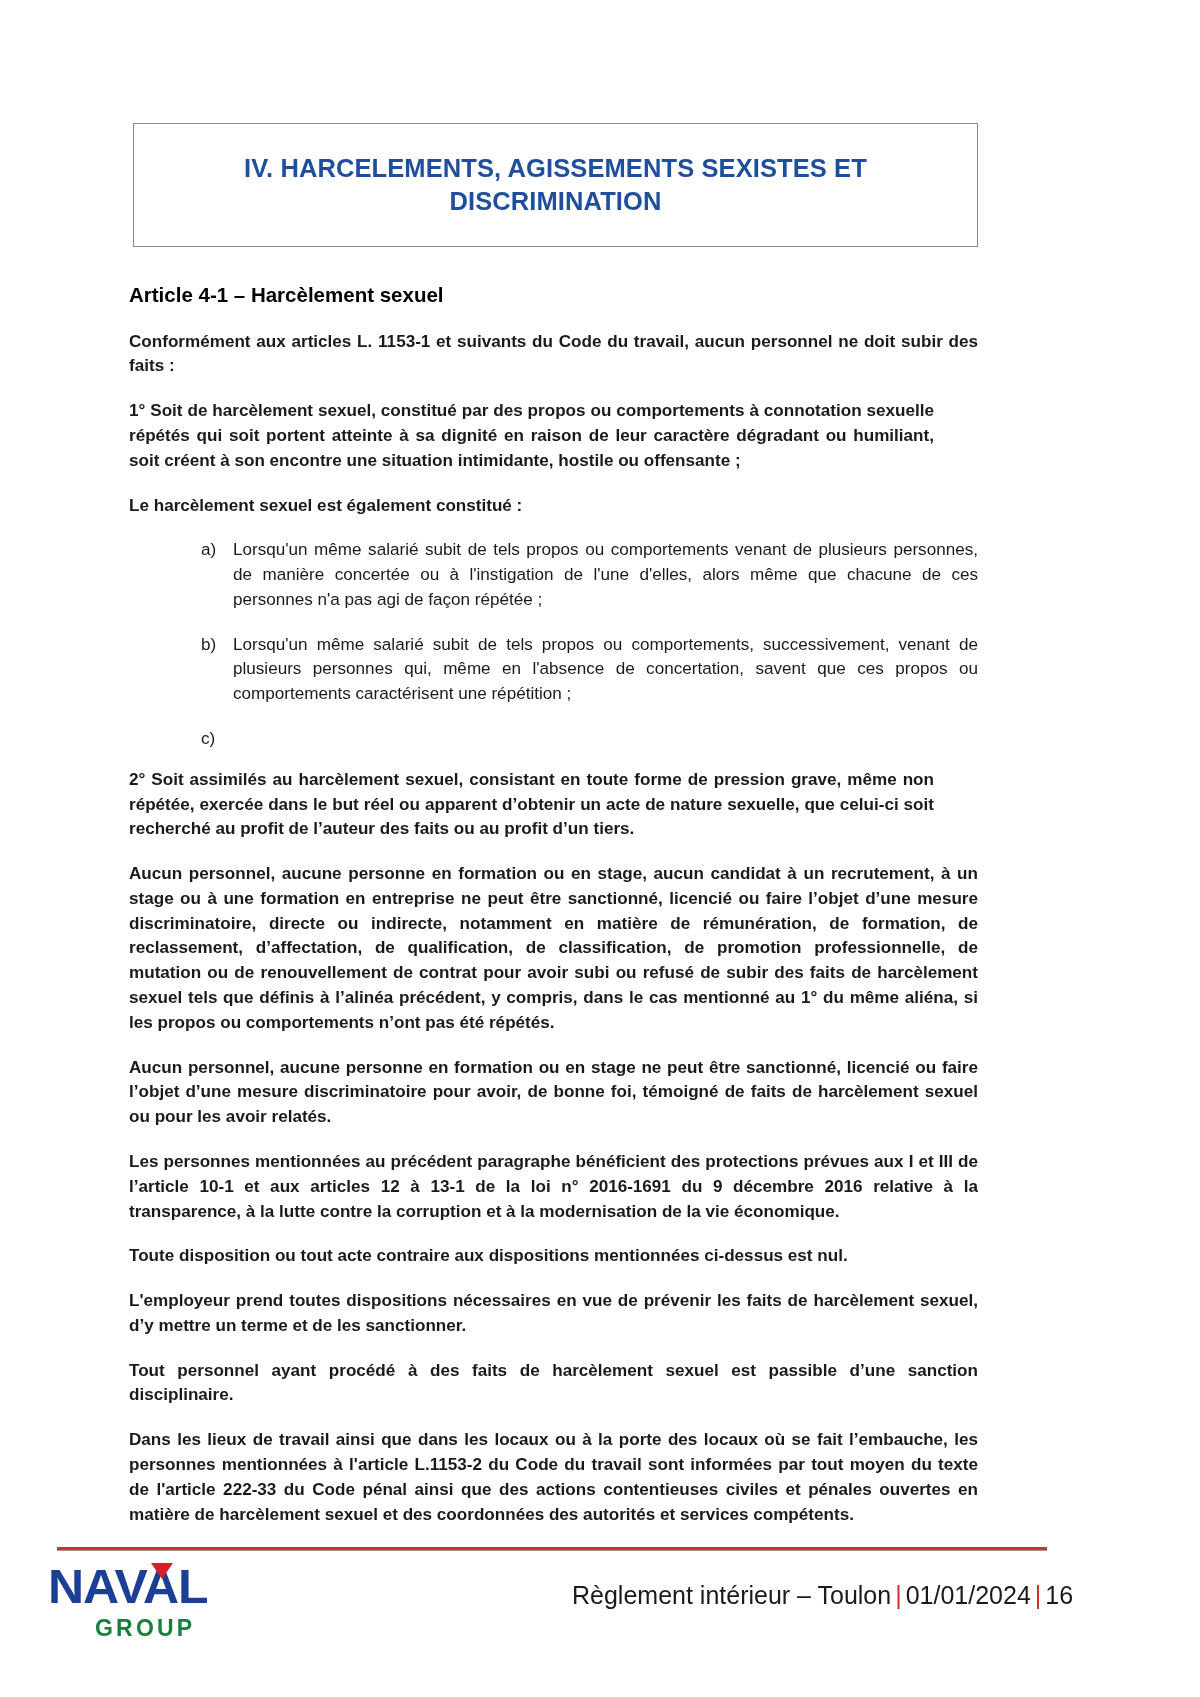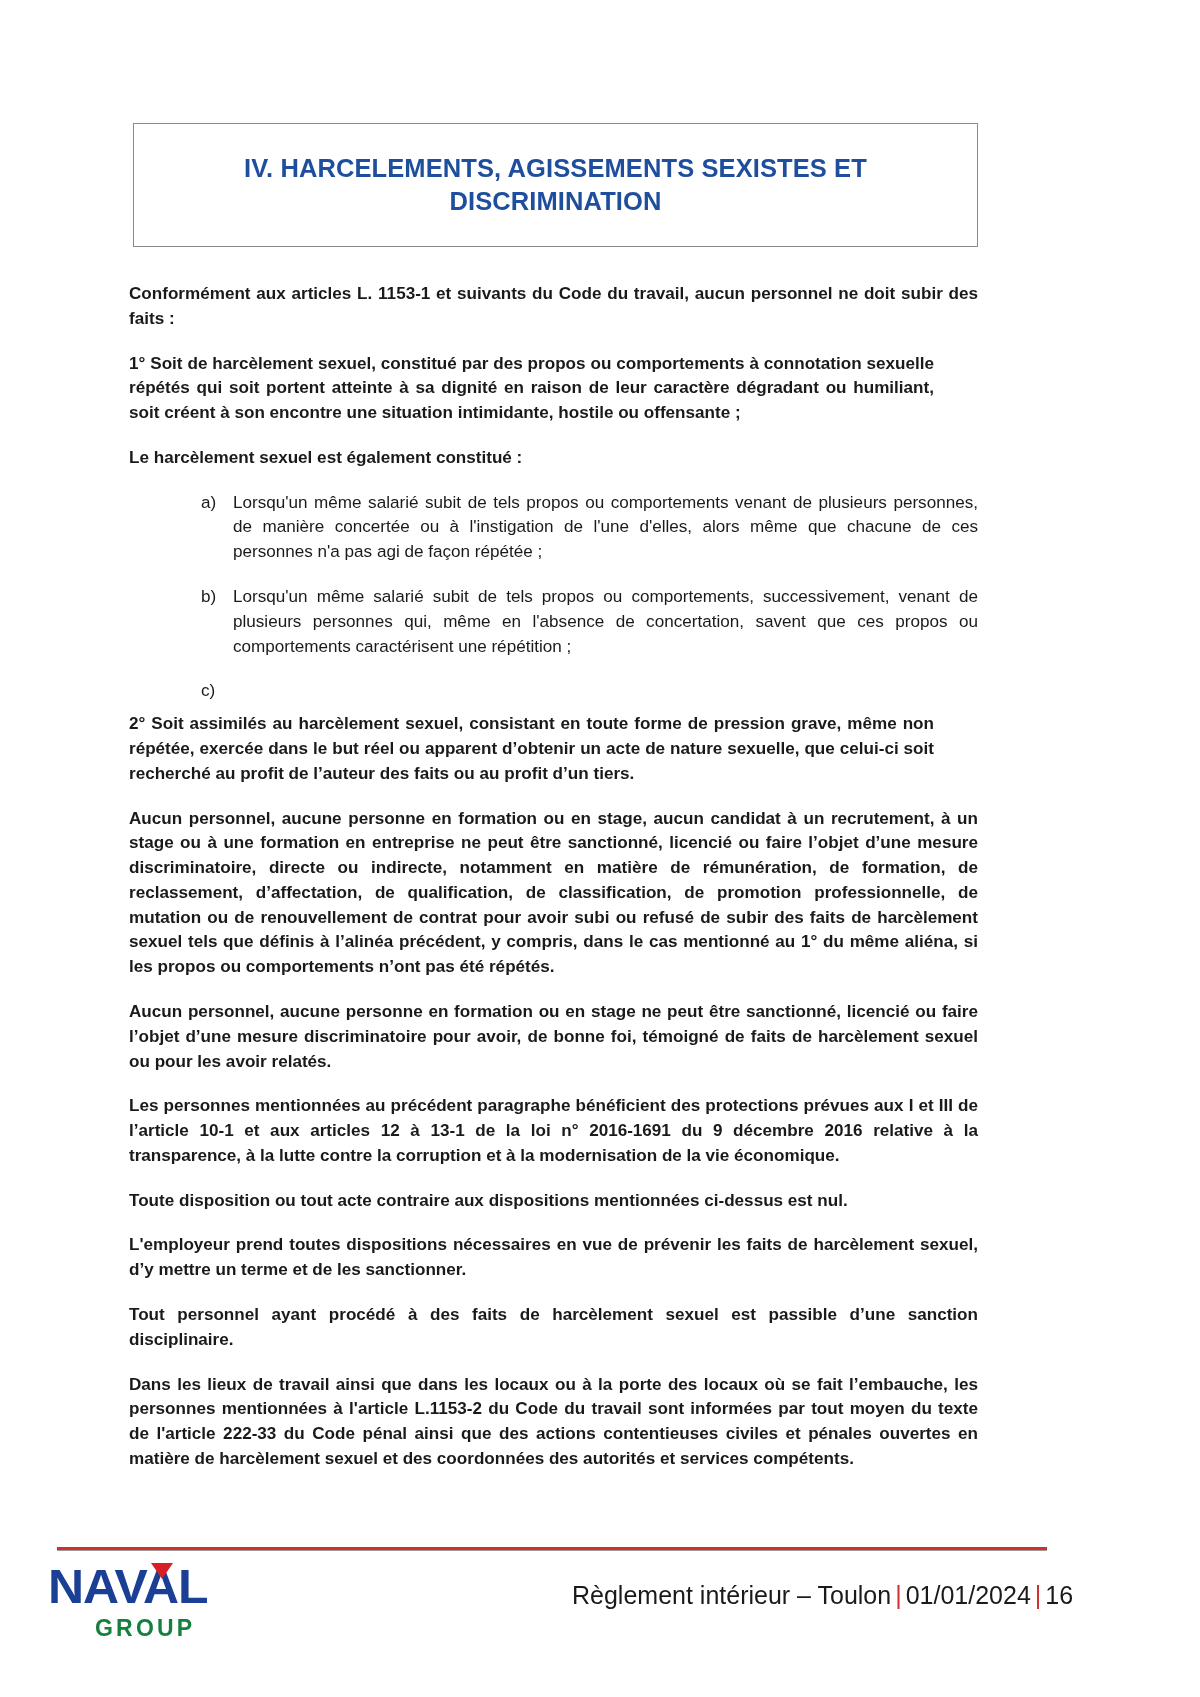--- a/index.html
+++ b/index.html
@@ -187,20 +187,21 @@
 <body>
 
 <div class="page">
 
   <div class="title-box">
     <div class="title-text">IV. HARCELEMENTS, AGISSEMENTS SEXISTES ET DISCRIMINATION</div>
   </div>
 
   <div class="content">
 
+    <h2 class="article-heading">Article 4-1 – Harcèlement sexuel</h2>
 
     <p class="body-par">Conformément aux articles L. 1153-1 et suivants du Code du travail, aucun personnel ne doit subir des faits :</p>
 
     <p class="body-par indent-1">1° Soit de harcèlement sexuel, constitué par des propos ou comportements à connotation sexuelle répétés qui soit portent atteinte à sa dignité en raison de leur caractère dégradant ou humiliant, soit créent à son encontre une situation intimidante, hostile ou offensante ;</p>
 
     <p class="body-par indent-1">Le harcèlement sexuel est également constitué :</p>
 
     <ul class="letter-list">
       <li class="letter-item">
         <span class="letter-marker">a)</span>
@@ -209,21 +210,21 @@
       <li class="letter-item">
         <span class="letter-marker">b)</span>
         <span class="letter-text">Lorsqu'un même salarié subit de tels propos ou comportements, successivement, venant de plusieurs personnes qui, même en l'absence de concertation, savent que ces propos ou comportements caractérisent une répétition ;</span>
       </li>
       <li class="letter-item empty">
         <span class="letter-marker">c)</span>
         <span class="letter-text"></span>
       </li>
     </ul>
 
-    <p class="body-par indent-1" style="margin-top:8px;">2° Soit assimilés au harcèlement sexuel, consistant en toute forme de pression grave, même non répétée, exercée dans le but réel ou apparent d’obtenir un acte de nature sexuelle, que celui-ci soit recherché au profit de l’auteur des faits ou au profit d’un tiers.</p>
+    <p class="body-par indent-1" style="margin-top:16px;">2° Soit assimilés au harcèlement sexuel, consistant en toute forme de pression grave, même non répétée, exercée dans le but réel ou apparent d’obtenir un acte de nature sexuelle, que celui-ci soit recherché au profit de l’auteur des faits ou au profit d’un tiers.</p>
 
     <p class="body-par">Aucun personnel, aucune personne en formation ou en stage, aucun candidat à un recrutement, à un stage ou à une formation en entreprise ne peut être sanctionné, licencié ou faire l’objet d’une mesure discriminatoire, directe ou indirecte, notamment en matière de rémunération, de formation, de reclassement, d’affectation, de qualification, de classification, de promotion professionnelle, de mutation ou de renouvellement de contrat pour avoir subi ou refusé de subir des faits de harcèlement sexuel tels que définis à l’alinéa précédent, y compris, dans le cas mentionné au 1° du même aliéna, si les propos ou comportements n’ont pas été répétés.</p>
     <p class="body-par">Aucun personnel, aucune personne en formation ou en stage ne peut être sanctionné, licencié ou faire l’objet d’une mesure discriminatoire pour avoir, de bonne foi, témoigné de faits de harcèlement sexuel ou pour les avoir relatés.</p>
     <p class="body-par">Les personnes mentionnées au précédent paragraphe bénéficient des protections prévues aux I et III de l’article 10-1 et aux articles 12 à 13-1 de la loi n° 2016-1691 du 9 décembre 2016 relative à la transparence, à la lutte contre la corruption et à la modernisation de la vie économique.</p>
     <p class="body-par">Toute disposition ou tout acte contraire aux dispositions mentionnées ci-dessus est nul.</p>
     <p class="body-par">L'employeur prend toutes dispositions nécessaires en vue de prévenir les faits de harcèlement sexuel, d’y mettre un terme et de les sanctionner.</p>
     <p class="body-par">Tout personnel ayant procédé à des faits de harcèlement sexuel est passible d’une sanction disciplinaire.</p>
     <p class="body-par last">Dans les lieux de travail ainsi que dans les locaux ou à la porte des locaux où se fait l’embauche, les personnes mentionnées à l'article L.1153-2 du Code du travail sont informées par tout moyen du texte de l'article 222-33 du Code pénal ainsi que des actions contentieuses civiles et pénales ouvertes en matière de harcèlement sexuel et des coordonnées des autorités et services compétents.</p>
 
   </div>

